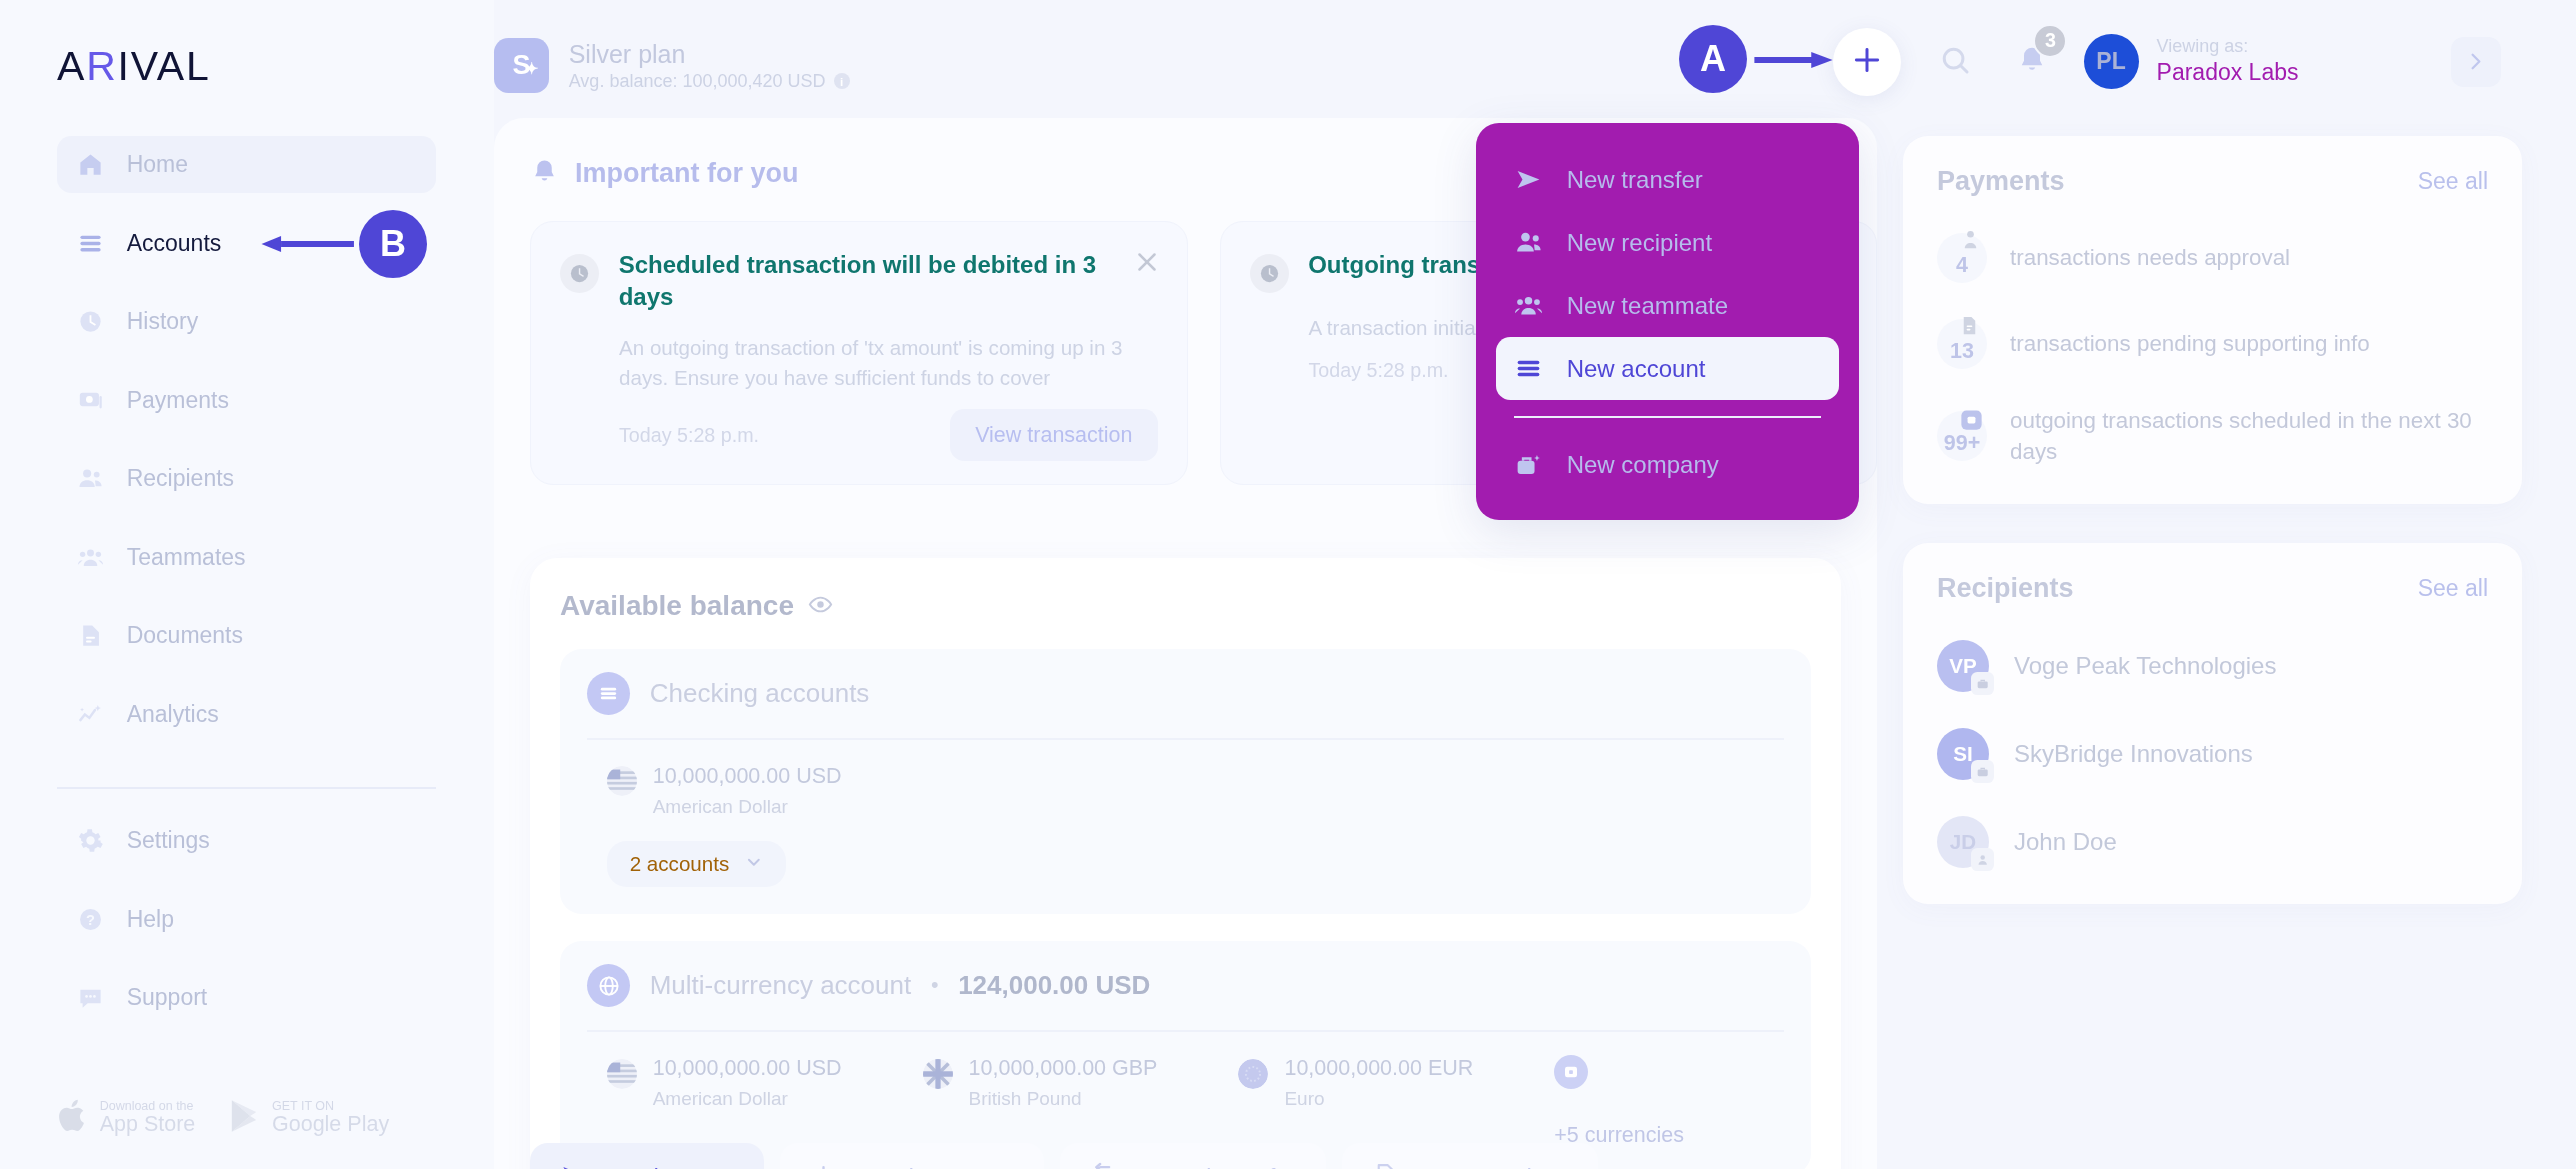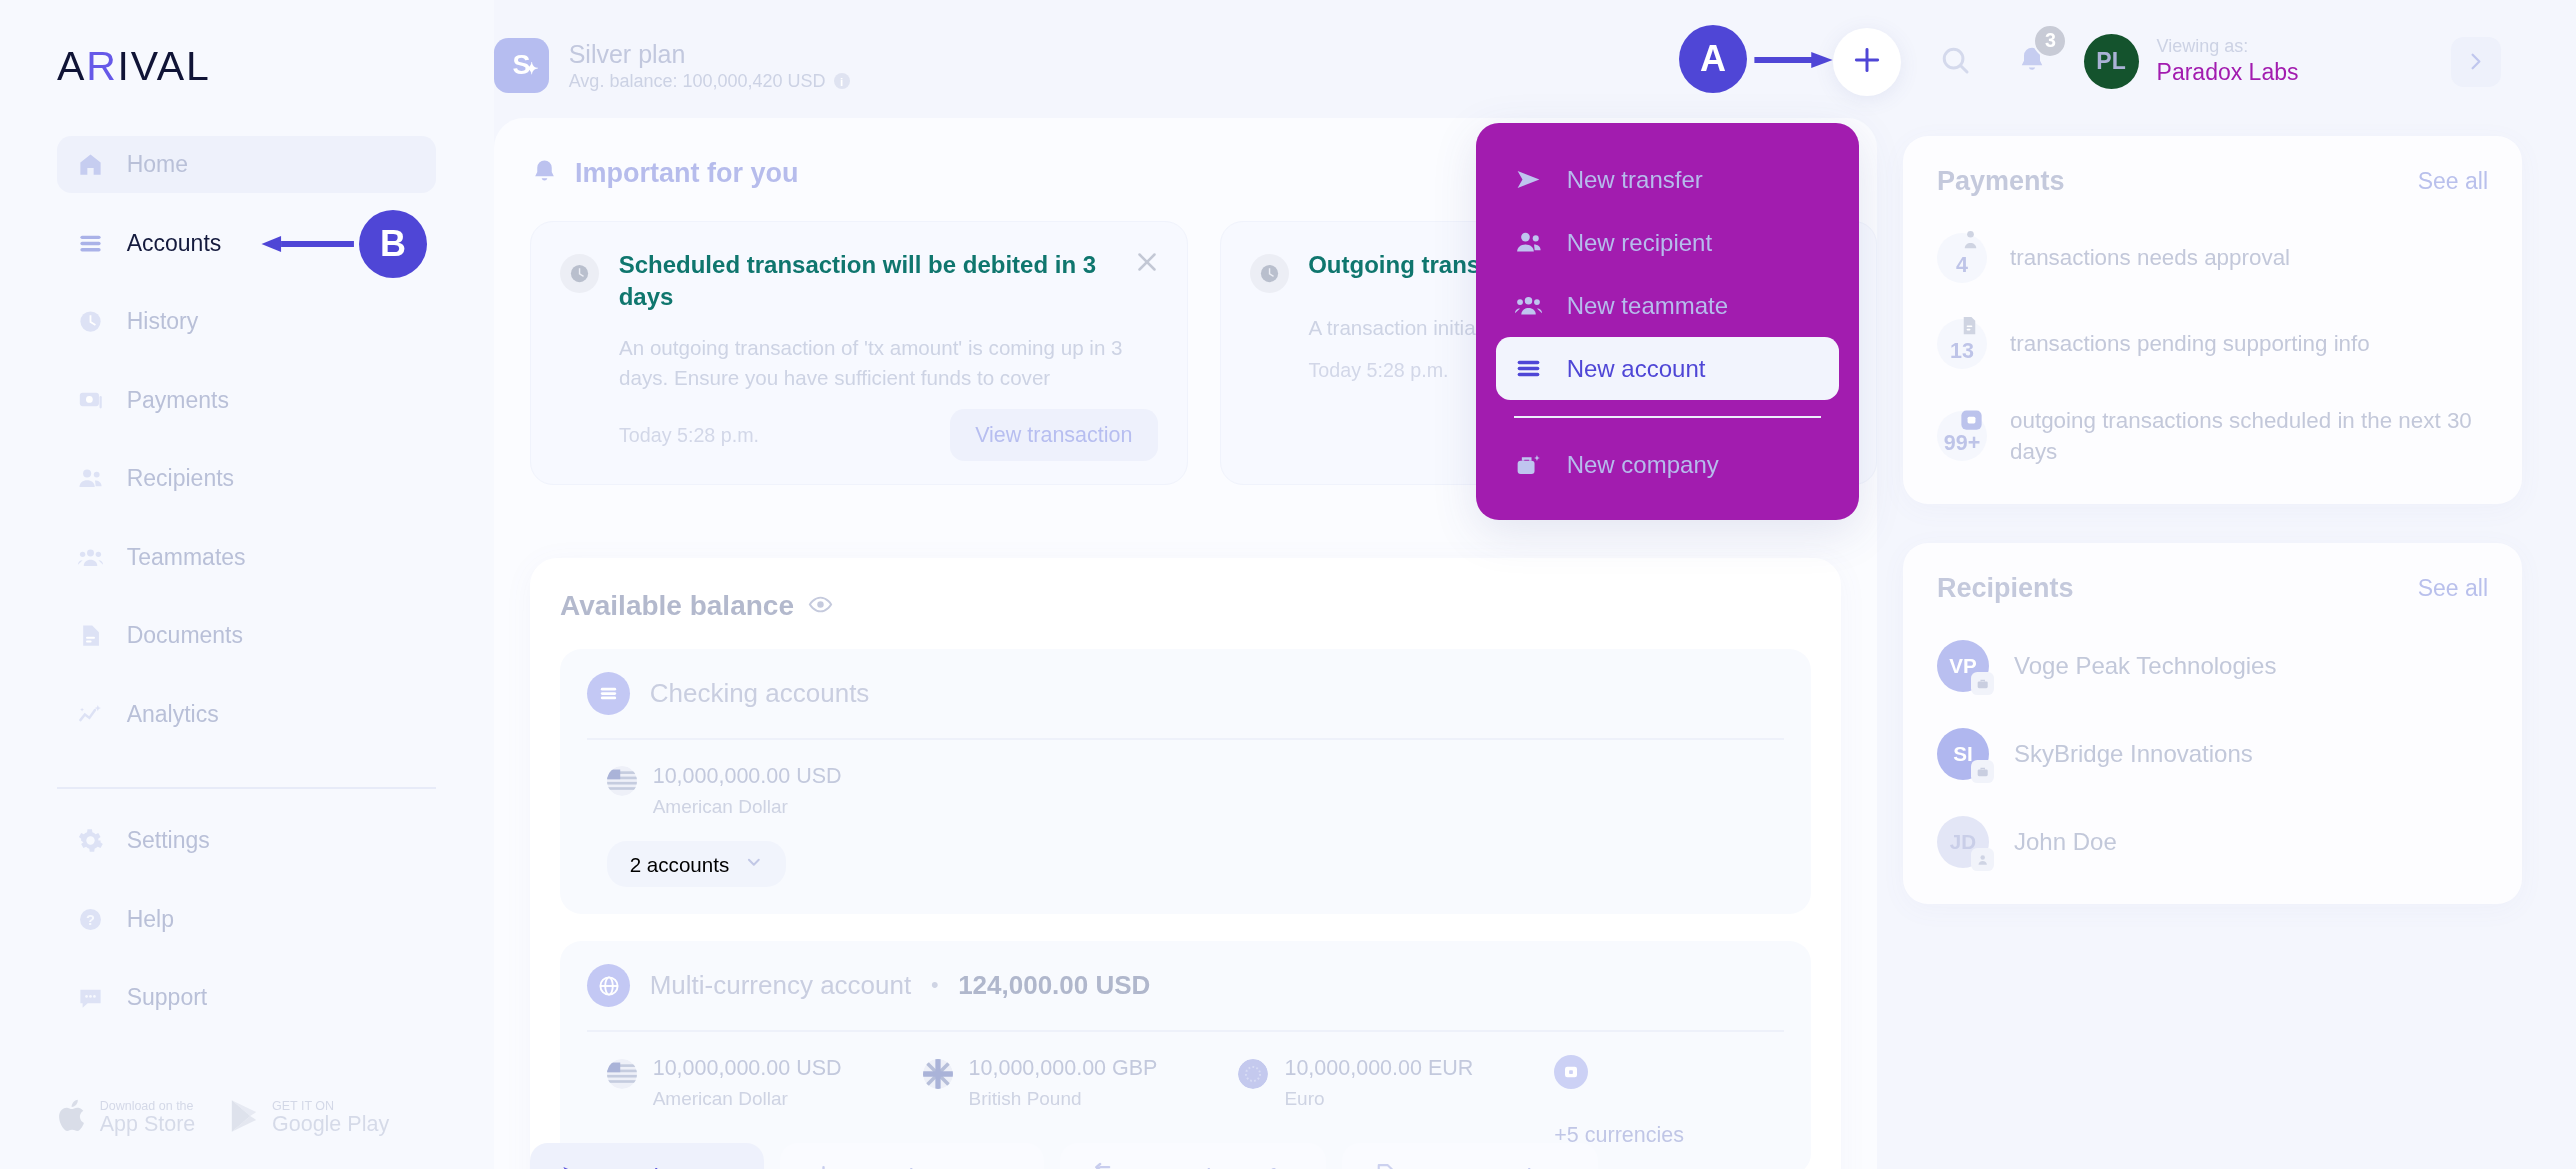--- a/index.html
+++ b/index.html
@@ -84,21 +84,21 @@
   .badge {
     position: absolute; right: -1.8px; top: -3.6px; min-width: 34px; height: 34px; padding: 0 6.3px;
     border-radius: 17px; background: #c8cbd6; color: #fff; font-size: 19.7px; font-weight: 600;
     display: flex; align-items: center; justify-content: center; border: 2.7px solid #f4f6fd;
   }
   .viewing {
     display: flex; align-items: center; gap: 18px; padding: 9px 12.5px 9px 10.7px;
     border-radius: 16px; margin-left: 7.2px; cursor: pointer;
   }
   .avatar-pl {
-    width: 55px; height: 55px; border-radius: 50%; background: #14532d;
+    width: 55px; height: 55px; border-radius: 50%; background: #1d4ed8;
     color: #aab2d6; font-size: 23px; font-weight: 600;
     display: flex; align-items: center; justify-content: center;
   }
   .viewing .txt { line-height: 1.3; }
   .viewing .t1 { font-size: 18px; color: #ccd2e4; display: block; }
   .viewing .t2 { font-size: 23px; color: #a21caf; display: block; }
   .chev-box {
     width: 50px; height: 50px; border-radius: 12.5px; background: #eef1fb;
     display: flex; align-items: center; justify-content: center; margin-left: 134px;
   }
@@ -175,23 +175,23 @@
   .acct-name { font-size: 26px; color: #c9cee0; }
   .acct-amount { font-size: 26px; color: #b0b7cc; font-weight: 700; }
   .acct-dot { color: #cfd4e4; font-size: 21.5px; }
   .acct-rule { height: 1.8px; background: #eef1fa; margin: 23px 0 0 0; }
   .cur-row { display: flex; align-items: flex-start; gap: 81px; margin-top: 23px; padding-left: 19.7px; }
   .cur { display: flex; gap: 16px; align-items: flex-start; }
   .flag { width: 30px; height: 30px; flex: 0 0 30px; border-radius: 50%; overflow: hidden; margin-top: 3.6px; }
   .cur .v { font-size: 21.5px; color: #c3c9dd; display: block; line-height: 1.3; }
   .cur .n { font-size: 19px; color: #ced3e3; display: block; margin-top: 5.4px; }
   .chip-accounts {
-    display: inline-flex; align-items: flex-end; gap: 14.3px;
+    display: inline-flex; align-items: center; gap: 14.3px;
     background: #f1f4fc; border-radius: 19.7px; padding: 10.7px 23px; margin: 23px 0 0 19.7px;
-    font-size: 20.6px; color: #000000; cursor: pointer;
+    font-size: 20.6px; color: #a16207; cursor: pointer;
   }
   .more-cur { display: flex; align-items: flex-start; gap: 34px; flex-direction: column; }
   .more-cur .cbox {
     width: 34px; height: 34px; border-radius: 50%; background: #ccd1f5;
     display: flex; align-items: center; justify-content: center;
   }
   .more-cur .mtxt { font-size: 21.5px; color: #c0c6e6; }
 
   .cta-row { position: absolute; left: 36px; top: 1025px; display: flex; gap: 16px; }
   .cta {

